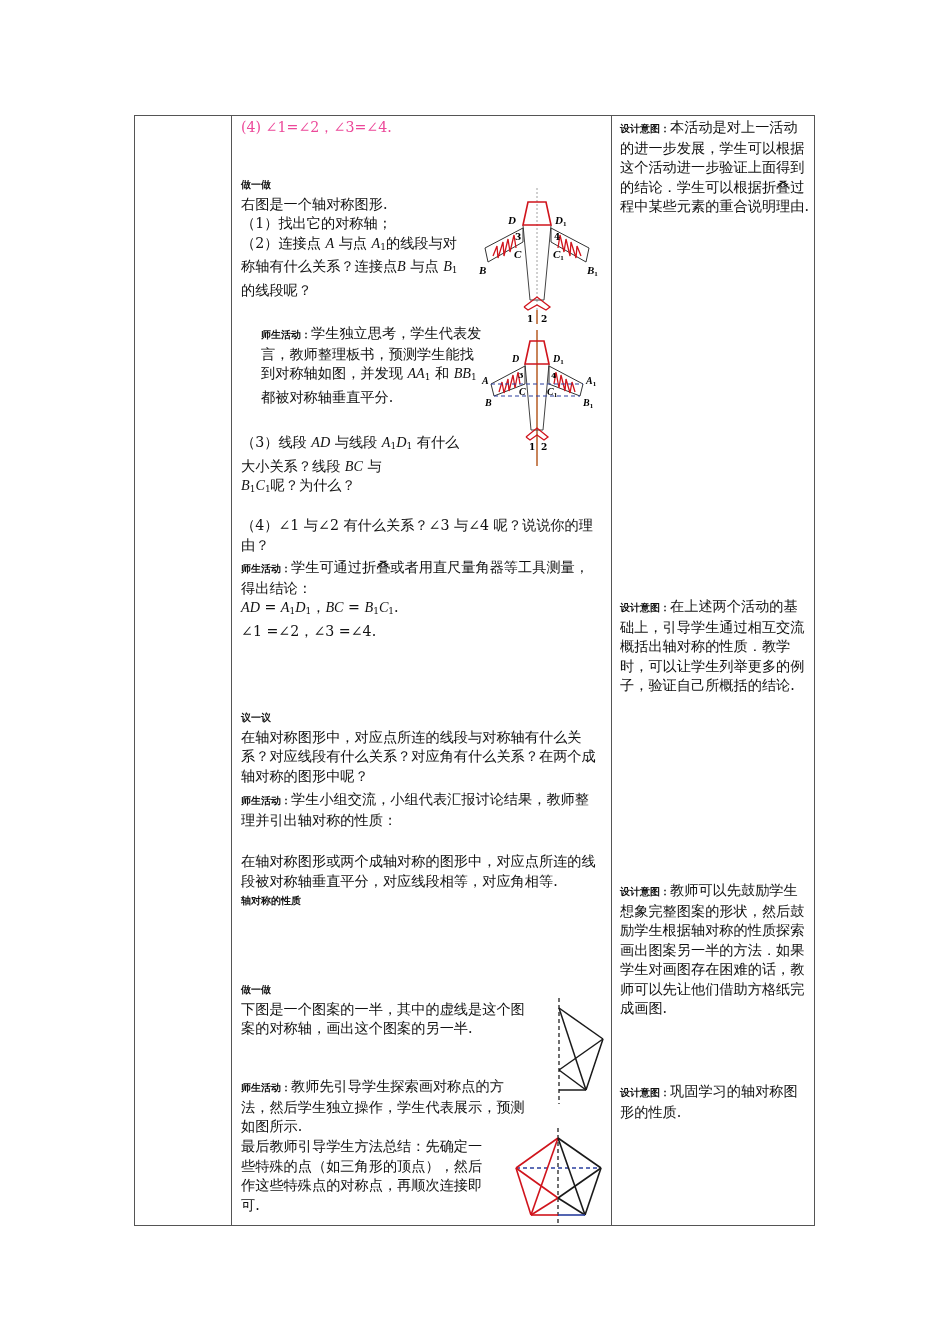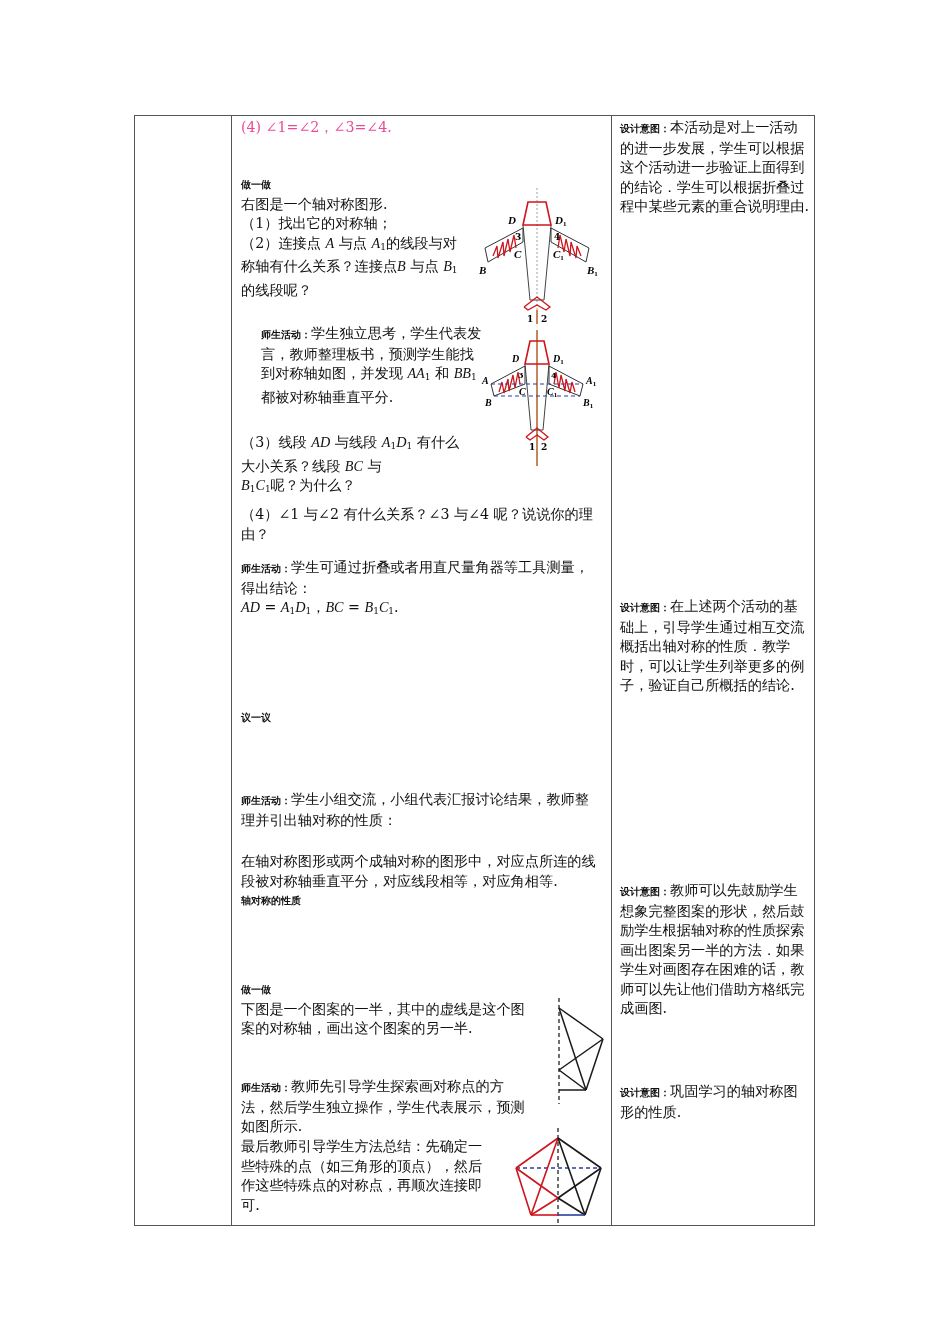--- a/index.html
+++ b/index.html
@@ -34,31 +34,33 @@
   <p class="cell" style="position:static"><span>（2）连接点 </span><span class="it">A</span><span> 与点 </span><span class="it">A</span><sub>1</sub><span>的线段与对称轴有什么关系？连接点</span><span class="it">B</span><span> 与点 </span><span class="it">B</span><sub>1</sub><span>的线段呢？</span></p>
 </div>
 
 <div class="blk" style="left:241px; top:324px; width:222px;margin-left:20px;">
   <p class="cell" style="position:static"><span class="b">师生活动：</span><span>学生独立思考，学生代表发言，教师整理板书，预测学生能找到对称轴如图，并发现 </span><span class="it">AA</span><sub>1</sub><span> 和 </span><span class="it">BB</span><sub>1</sub><span> 都被对称轴垂直平分.</span></p>
 </div>
 
 <div class="blk" style="left:241px; top:433px; width:225px;">
   <p class="cell" style="position:static"><span>（3）线段 </span><span class="it">AD</span><span> 与线段 </span><span class="it">A</span><sub>1</sub><span class="it">D</span><sub>1</sub><span> 有什么大小关系？线段 </span><span class="it">BC</span><span> 与</span><br><span class="it">B</span><sub>1</sub><span class="it">C</span><sub>1</sub><span>呢？为什么？</span></p>
 </div>
-<div class="blk" style="left:241px; top:505px; width:360px;">
+<div class="blk" style="left:241px; top:516px; width:360px;">
   <p class="cell" style="position:static">（4）∠1 与∠2 有什么关系？∠3 与∠4 呢？说说你的理由？</p>
 </div>
 
 <div class="blk" style="left:241px; top:558px; width:360px;">
   <p class="cell" style="position:static"><span class="b">师生活动：</span><span>学生可通过折叠或者用直尺量角器等工具测量，得出结论：</span></p>
   <p class="cell" style="position:static"><span class="it">AD</span><span> = </span><span class="it">A</span><sub>1</sub><span class="it">D</span><sub>1</sub><span>，</span><span class="it">BC</span><span> = </span><span class="it">B</span><sub>1</sub><span class="it">C</span><sub>1</sub><span>.</span></p>
+  <p class="cell" style="position:static">∠1 =∠2，∠3 =∠4.</p>
 </div>
 
 <div class="blk" style="left:241px; top:708px; width:360px;">
   <p class="cell b" style="position:static">议一议</p>
+  <p class="cell" style="position:static">在轴对称图形中，对应点所连的线段与对称轴有什么关系？对应线段有什么关系？对应角有什么关系？在两个成轴对称的图形中呢？</p>
 </div>
 
 <div class="blk" style="left:241px; top:790px; width:360px;">
   <p class="cell" style="position:static"><span class="b">师生活动：</span><span>学生小组交流，小组代表汇报讨论结果，教师整理并引出轴对称的性质：</span></p>
 </div>
 
 <div class="blk" style="left:241px; top:852px; width:360px;">
   <p class="cell" style="position:static">在轴对称图形或两个成轴对称的图形中，对应点所连的线段被对称轴垂直平分，对应线段相等，对应角相等.</p>
   <p class="cell b" style="position:static">轴对称的性质</p>
 </div>

